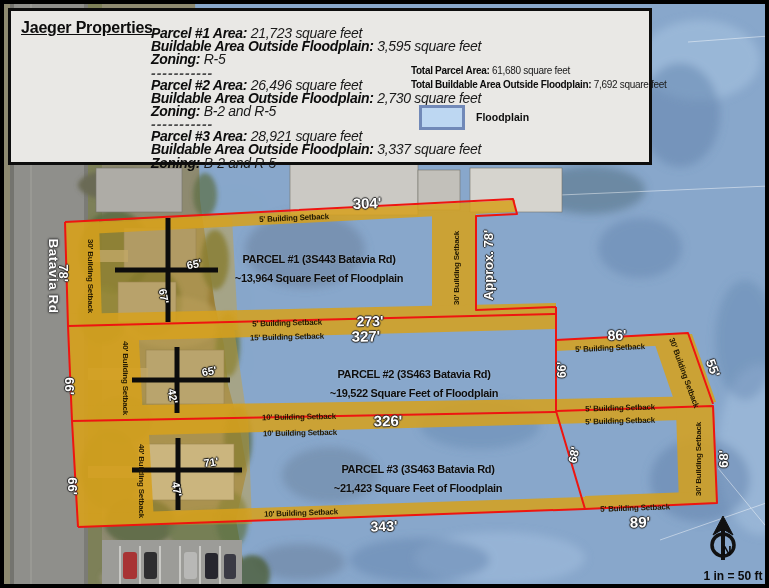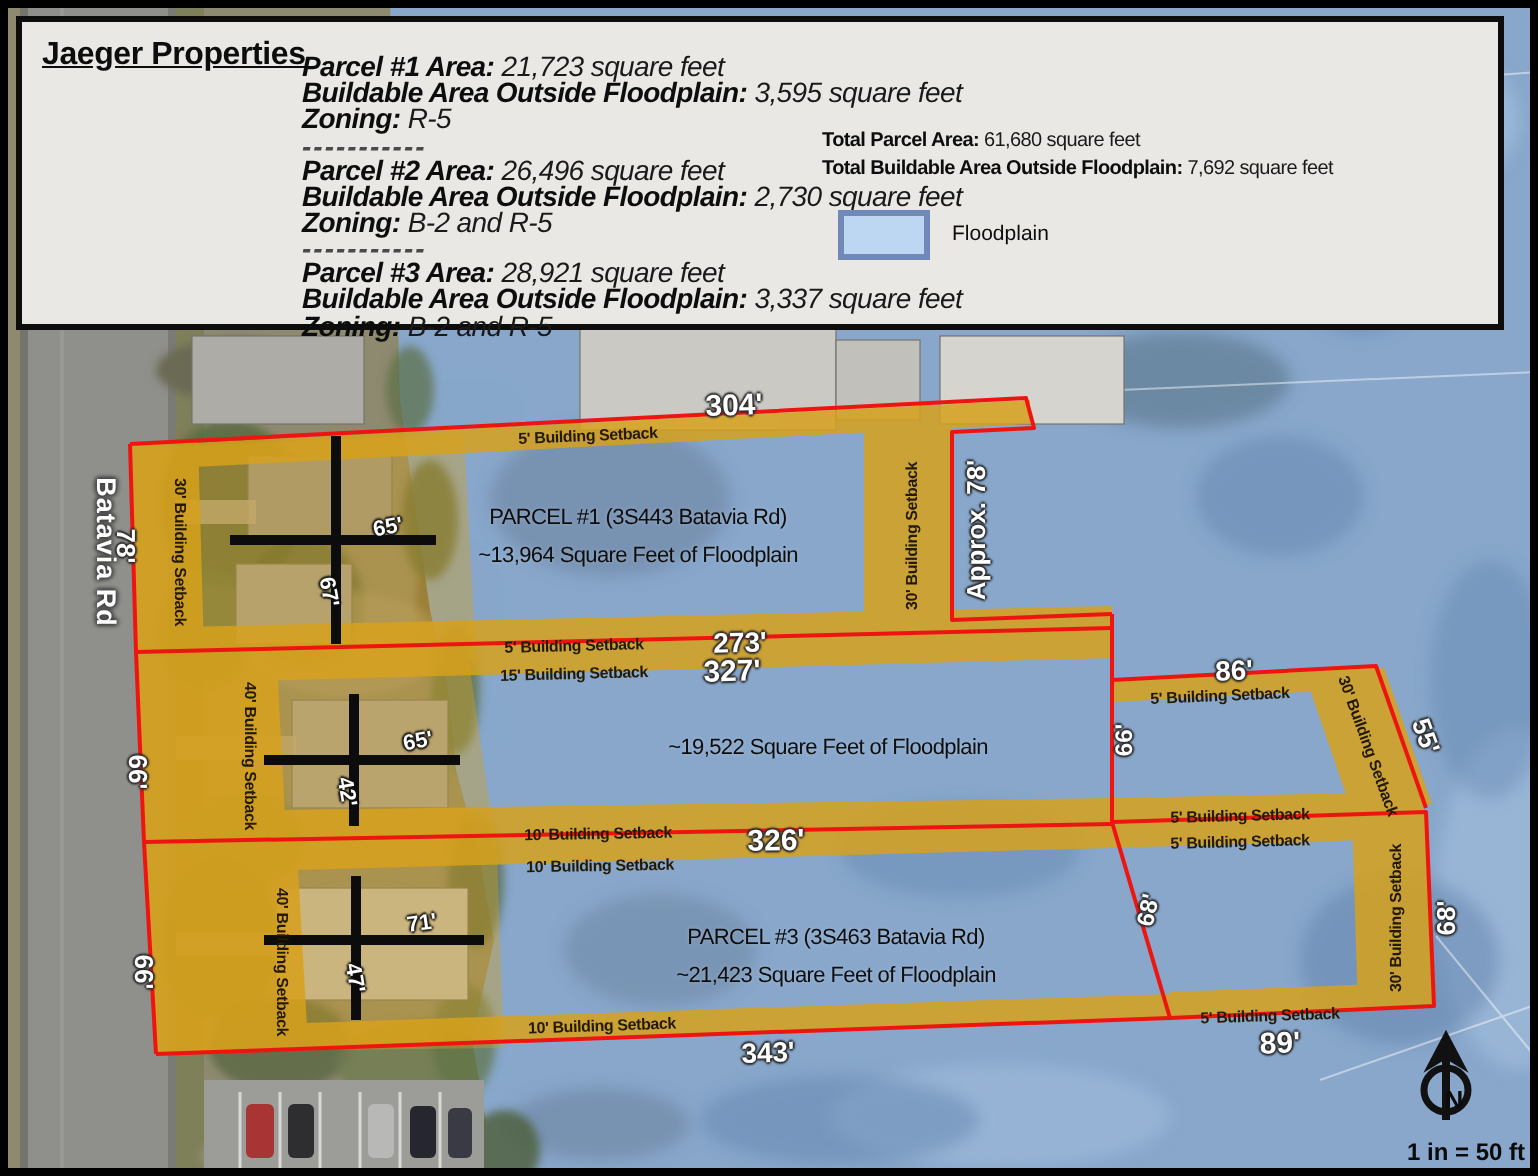--- a/index.html
+++ b/index.html
@@ -4,44 +4,44 @@
 <style>
   html,body{margin:0;padding:0;background:#222;}
   .stage{
     position:relative; width:769px; height:588px; overflow:hidden;
     box-sizing:border-box; border:4px solid #000;
     font-family:"Liberation Sans",sans-serif; background:#87a9cf;
   }
   .stage svg{position:absolute;left:0;top:0;z-index:0;}
   
   .hdr{
-    position:absolute; left:4px; top:4px; width:744px; height:157px;
+    position:absolute; left:4px; top:4px; width:644px; height:157px;
     background:#e9e8e5; border:3px solid #0d0d0d; z-index:30; box-sizing:border-box;
   }
   .hdr-title{
     position:absolute; left:10px; top:8px; font-size:16px; font-weight:bold;
     text-decoration:underline; color:#0d0d0d; letter-spacing:-0.2px;
   }
   .hdr-col1{position:absolute; left:140px; top:16px; width:258px; font-size:14px; letter-spacing:-0.3px; color:#1a1a1a; line-height:13.2px; white-space:nowrap;font-style:italic;}
   .hdr-col2{position:absolute; left:400px; top:53px; width:278px; font-size:10px; letter-spacing:-0.3px; color:#1a1a1a; line-height:13.5px; white-space:nowrap;}
   .hdr b{color:#0d0d0d;}
   .hdr .dvd{color:#4a4a4a; letter-spacing:1px; font-weight:bold; line-height:12px;}
   .legend-row{position:absolute; left:408px; top:94px; height:24px; display:flex; align-items:center;}
   .legend-swatch{width:40px; height:19px; background:#bdd7f2; border:3px solid #7189b8; box-sizing:content-box;}
-  .legend-label{margin-left:11px; font-size:10.5px; font-weight:normal; color:#0d0d0d;}
+  .legend-label{margin-left:11px; font-size:10.5px; font-weight:bold; color:#0d0d0d;}
   
   .lbl{position:absolute; white-space:nowrap; z-index:10;}
   .sb{font-size:8px; font-weight:bold; color:#241a02; letter-spacing:-0.2px;}
   .dist{font-weight:bold; color:#fff; font-size:14px;
         text-shadow:-1px 0 1px #2b2b2b,1px 0 1px #2b2b2b,0 -1px 1px #2b2b2b,0 1px 1px #2b2b2b;}
   .d15{font-size:15px;} .d13{font-size:13px;} .d12{font-size:12px;}
   .dim{font-weight:bold; color:#fff; font-size:11px;
        text-shadow:-1px 0 1px #111,1px 0 1px #111,0 -1px 1px #111,0 1px 1px #111;}
   .pan{position:absolute; z-index:10; width:280px; text-align:center;
-       font-size:11px; font-weight:normal; color:#0d0d0d; letter-spacing:-0.3px; line-height:19px;
+       font-size:11px; font-weight:bold; color:#0d0d0d; letter-spacing:-0.3px; line-height:19px;
        text-shadow:0 0 2px rgba(255,255,255,0.25);}
   .road-lbl{font-size:13.5px; font-weight:bold; color:#fff; letter-spacing:0.5px;
        text-shadow:-1px 0 2px #444,1px 0 2px #444,0 -1px 2px #444,0 1px 2px #444;}
   .north-n{font-size:13px; font-weight:bold; color:#0b0b0b;}
   .scale-lbl{font-size:12px; font-weight:bold; color:#0b0b0b;}
 </style>
 </head>
 <body>
 
 <div class="stage">
@@ -241,20 +241,21 @@
   <div class="lbl dim" style="left:205px;top:367px;transform:translate(-50%,-50%) rotate(-10deg);">65'</div>
   <div class="lbl dim" style="left:169px;top:392px;transform:translate(-50%,-50%) rotate(80deg);">42'</div>
   <div class="lbl dim" style="left:207px;top:458px;transform:translate(-50%,-50%) rotate(-8deg);">71'</div>
   <div class="lbl dim" style="left:173px;top:485px;transform:translate(-50%,-50%) rotate(80deg);">47'</div>
 
   <div class="pan" style="left:175px;top:246px;">
     <div>PARCEL #1 (3S443 Batavia Rd)</div>
     <div>~13,964 Square Feet of Floodplain</div>
   </div>
   <div class="pan" style="left:270px;top:361px;">
+    <div>PARCEL #2 (3S463 Batavia Rd)</div>
     <div>~19,522 Square Feet of Floodplain</div>
   </div>
   <div class="pan" style="left:274px;top:456px;">
     <div>PARCEL #3 (3S463 Batavia Rd)</div>
     <div>~21,423 Square Feet of Floodplain</div>
   </div>
 
   <div class="lbl road-lbl" style="left:49px;top:272px;transform:translate(-50%,-50%) rotate(90deg);">Batavia Rd</div>
   <div class="lbl north-n" style="left:723px;top:546px;transform:translate(-50%,-50%);">N</div>
   <div class="lbl scale-lbl" style="left:729px;top:572px;transform:translate(-50%,-50%);">1 in = 50 ft</div>

